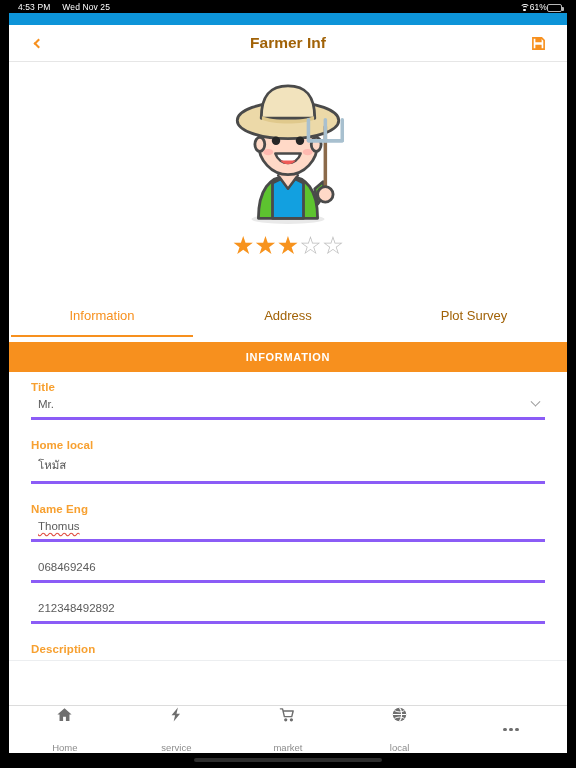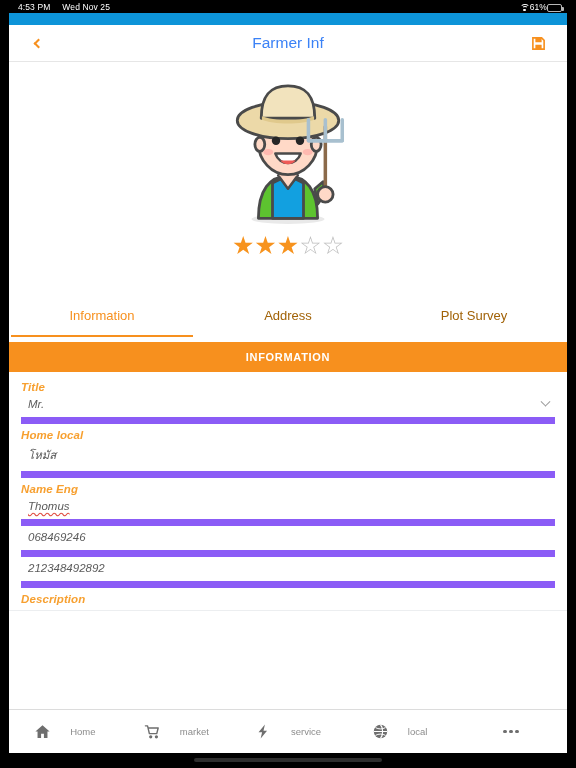--- a/index.html
+++ b/index.html
@@ -76,21 +76,21 @@
     display:flex; align-items:center; justify-content:center;
     cursor:pointer;
   }
   .chev-left {
     width:7px; height:7px;
     border-left:2.6px solid #f7901e; border-bottom:2.6px solid #f7901e;
     transform:rotate(45deg);
   }
   #nav-title {
     position:absolute; left:0; right:0; text-align:center;
-    font-size:15.5px; color:#3b82f6; font-weight:400;
+    font-size:15.5px; color:#a16207; font-weight:700;
     pointer-events:none;
   }
   #save-button {
     margin-left:auto; width:58px; height:100%;
     display:flex; align-items:center; justify-content:center;
     cursor:pointer; z-index:2;
   }
 
   
   #hero {
@@ -131,30 +131,30 @@
     color:#fff; font-size:11px; font-weight:bold; letter-spacing:.7px;
   }
 
   
   #form {
     flex:1 1 auto;
     background:#fff;
     overflow:hidden;
     padding-top:9px;
   }
-  .field { padding:0 12px;font-style:italic; }
+  .field { padding:0 22px; }
   .field-label {
     font-size:11.5px; color:#f7a030; font-weight:bold;
     margin-bottom:5px; letter-spacing:.1px;
   }
   .field-row {
     display:flex; align-items:center;
     padding:0 0 7px 0;
-    border-bottom:7px solid #8b5cf6;
-    margin-bottom:5px;
+    border-bottom:3px solid #8b5cf6;
+    margin-bottom:19px;
   }
   .field-value {
     font-size:11.5px; color:#5b5b5b; padding-left:7px; flex:1;
   }
   .field-value.placeholder { color:#b5b5b5; }
   .field-value.misspelled {
     text-decoration:underline wavy #e04a3f;
     text-decoration-skip-ink:none;
     text-underline-offset:2px;
   }
@@ -166,21 +166,21 @@
   #form-spacer { border-top:1px solid #eceef0; height:100%; }
 
   
   #tab-bar {
     flex:0 0 44px;
     border-top:1px solid #dcdcdc;
     background:#fff;
     display:flex; align-items:stretch;
   }
   .bottom-tab {
-    flex:1; display:flex; flex-direction:row;
+    flex:1; display:flex; flex-direction:column;
     align-items:center; justify-content:center; gap:19px;
     cursor:pointer;
   }
   .bottom-tab-label { font-size:9.5px; color:#8c8c8c; }
   .bottom-tab-icon { height:17px; display:flex; align-items:center; }
   #more-tab { flex:1; display:flex; align-items:center; justify-content:center; cursor:pointer; }
   .dots { display:flex; gap:2.5px; }
   .dots span { width:3.5px; height:3.5px; border-radius:50%; background:#6e6e6e; }
 
   
@@ -340,36 +340,36 @@
         <span class="bottom-tab-icon">
           <svg width="17" height="17" viewBox="0 0 24 24" fill="#6e6e6e">
             <path d="M12 3 L22 12 h-3 v9 h-5 v-6 h-4 v6 H5 v-9 H2 Z"></path>
           </svg>
         </span>
         <span class="bottom-tab-label">Home</span>
       </div>
 
       <div class="bottom-tab">
         <span class="bottom-tab-icon">
+          <svg width="17" height="17" viewBox="0 0 24 24" fill="#6e6e6e">
+            <path d="M14 2 L5 13 h5 l-2 9 9-11 h-5 Z"></path>
+          </svg>
+        </span>
+        <span class="bottom-tab-label">service</span>
+      </div>
+
+      <div class="bottom-tab">
+        <span class="bottom-tab-icon">
           <svg width="17" height="17" viewBox="0 0 24 24" fill="none" stroke="#6e6e6e" stroke-width="2" stroke-linecap="round" stroke-linejoin="round">
             <path d="M2 4h3l2.6 11h10.4l2-8H6.2"></path>
             <circle cx="9.5" cy="19.5" r="1.3" fill="#6e6e6e"></circle>
             <circle cx="17.5" cy="19.5" r="1.3" fill="#6e6e6e"></circle>
           </svg>
         </span>
         <span class="bottom-tab-label">market</span>
-      </div>
-
-      <div class="bottom-tab">
-        <span class="bottom-tab-icon">
-          <svg width="17" height="17" viewBox="0 0 24 24" fill="#6e6e6e">
-            <path d="M14 2 L5 13 h5 l-2 9 9-11 h-5 Z"></path>
-          </svg>
-        </span>
-        <span class="bottom-tab-label">service</span>
       </div>
 
       <div class="bottom-tab">
         <span class="bottom-tab-icon">
           <svg width="17" height="17" viewBox="0 0 24 24">
             <circle cx="12" cy="12" r="9.5" fill="#6e6e6e"></circle>
             <path d="M12 2.5 c4 4 4 15 0 19 M2.5 12 h19" stroke="#fff" stroke-width="1.6" fill="none"></path>
             <path d="M5 6.5 c4 2.5 10 2.5 14 0 M5 17.5 c4-2.5 10-2.5 14 0" stroke="#fff" stroke-width="1.4" fill="none"></path>
           </svg>
         </span>

